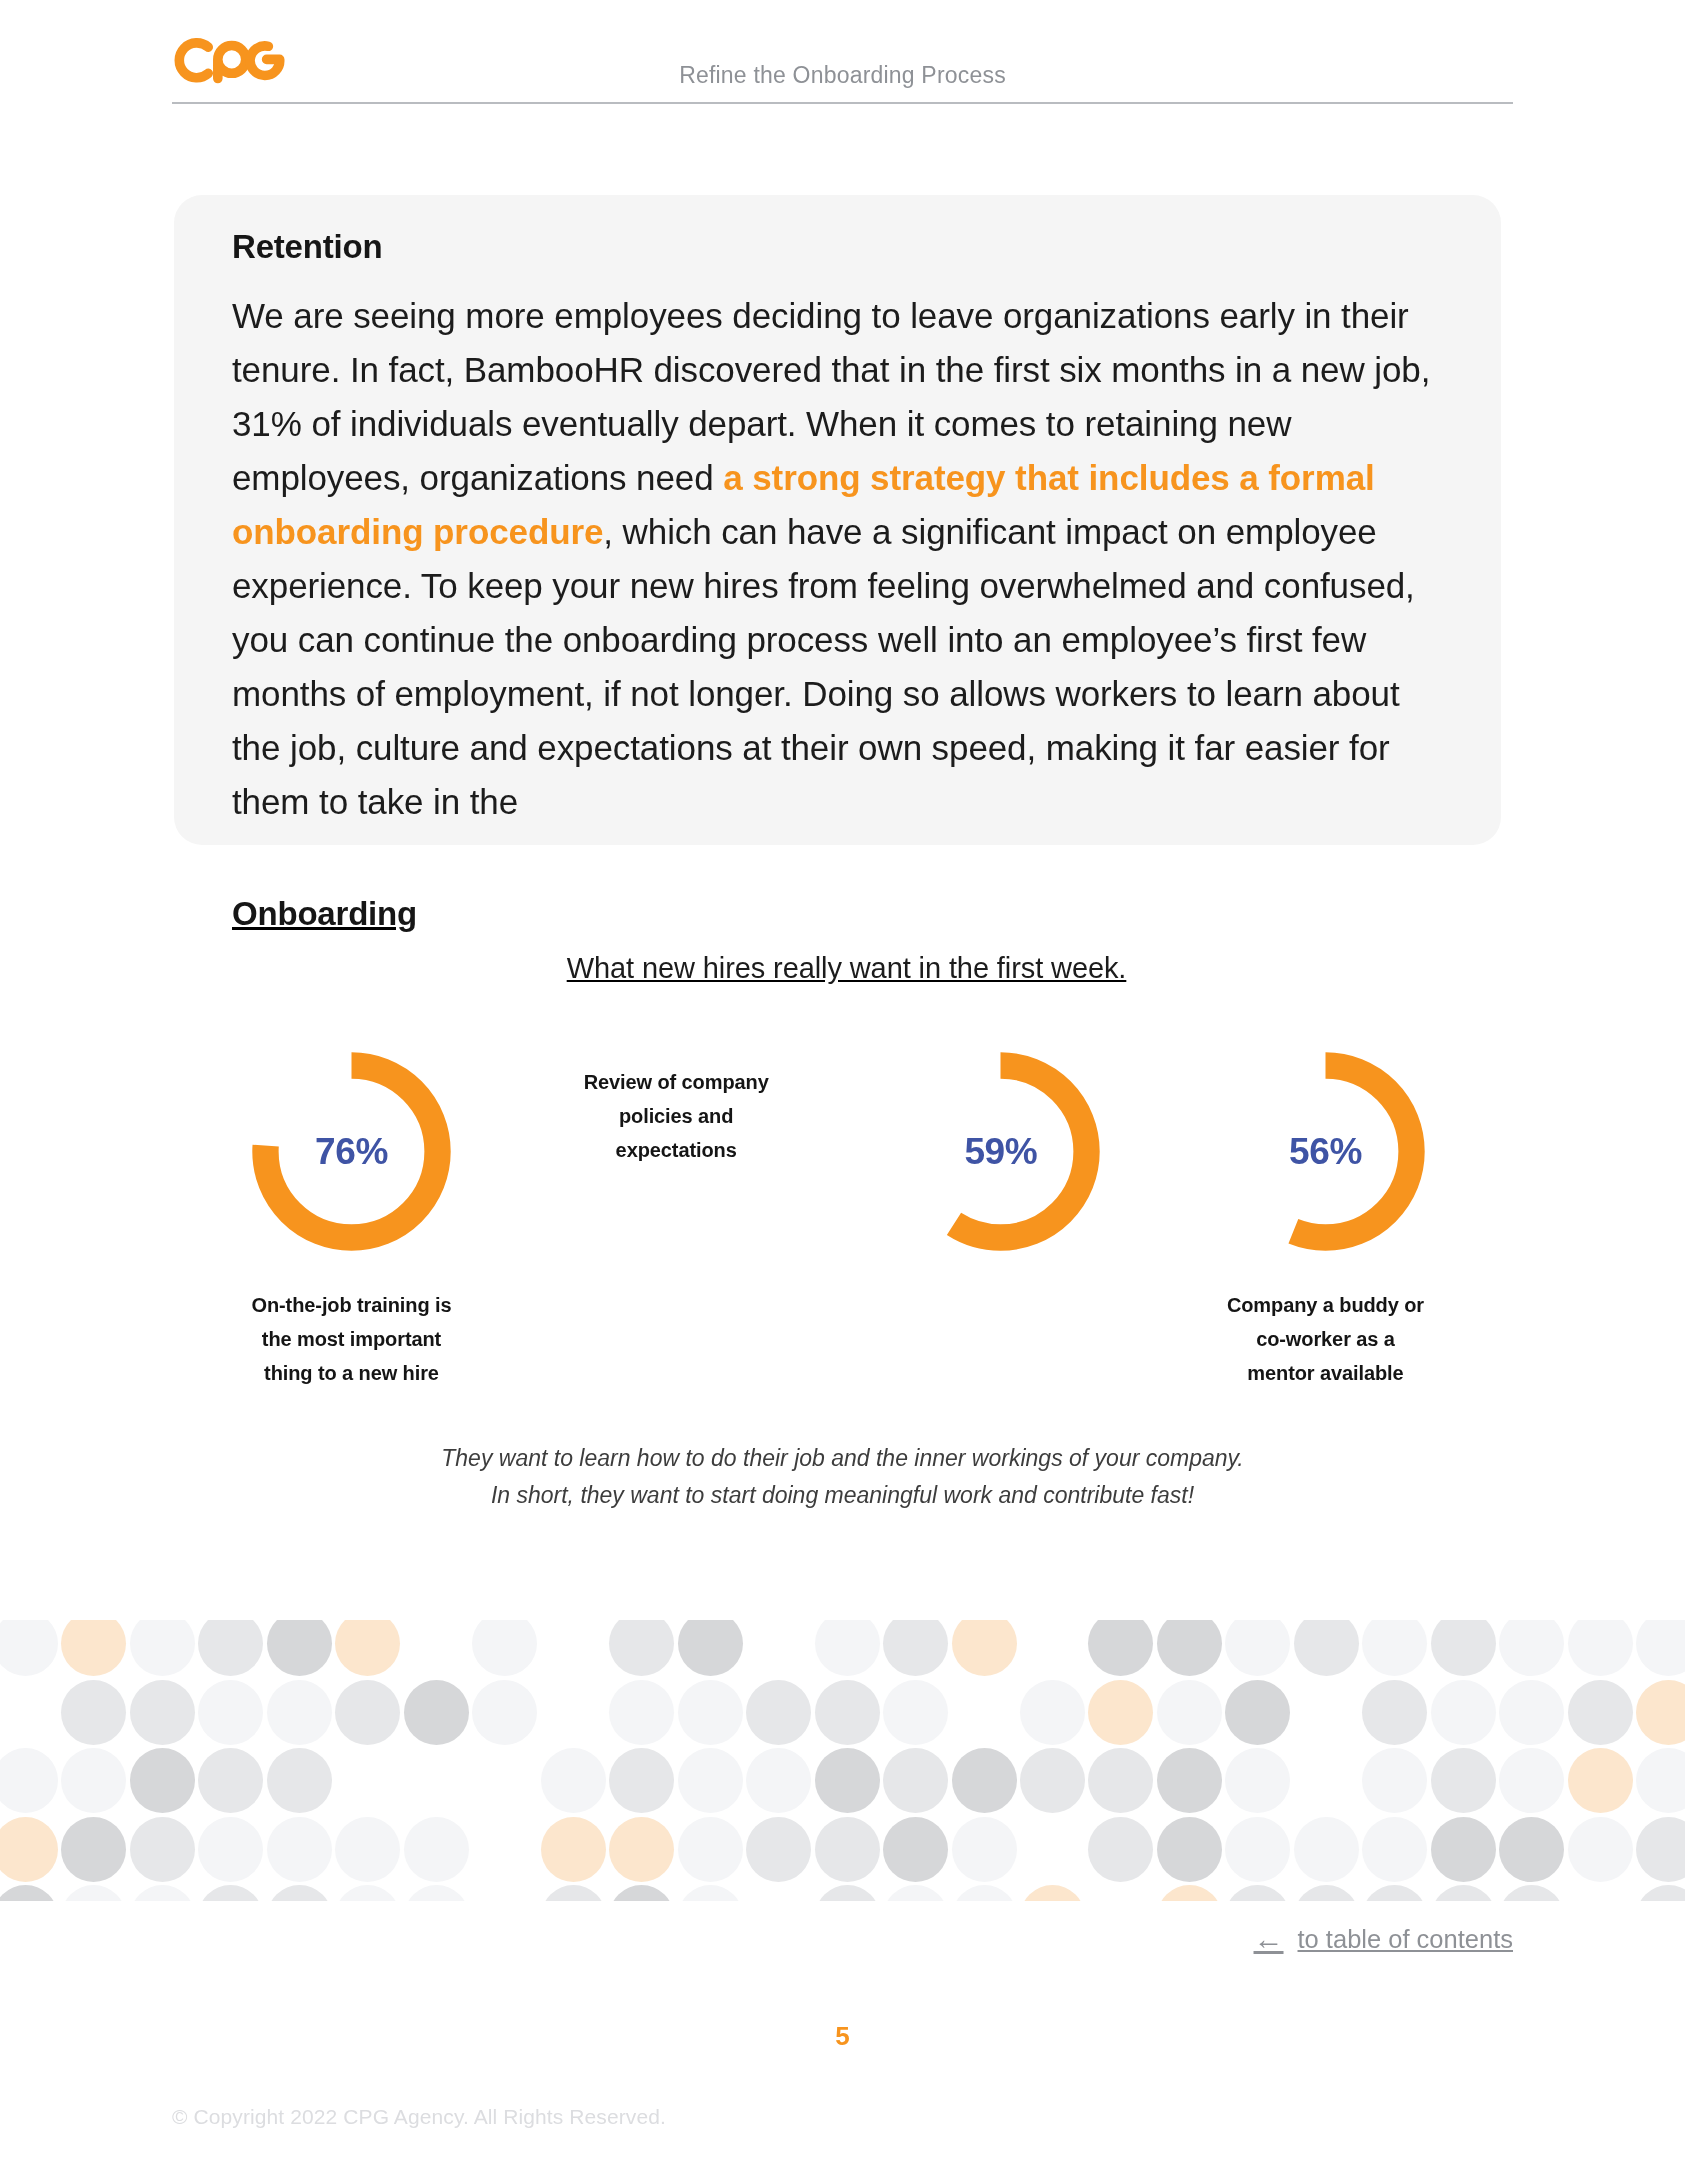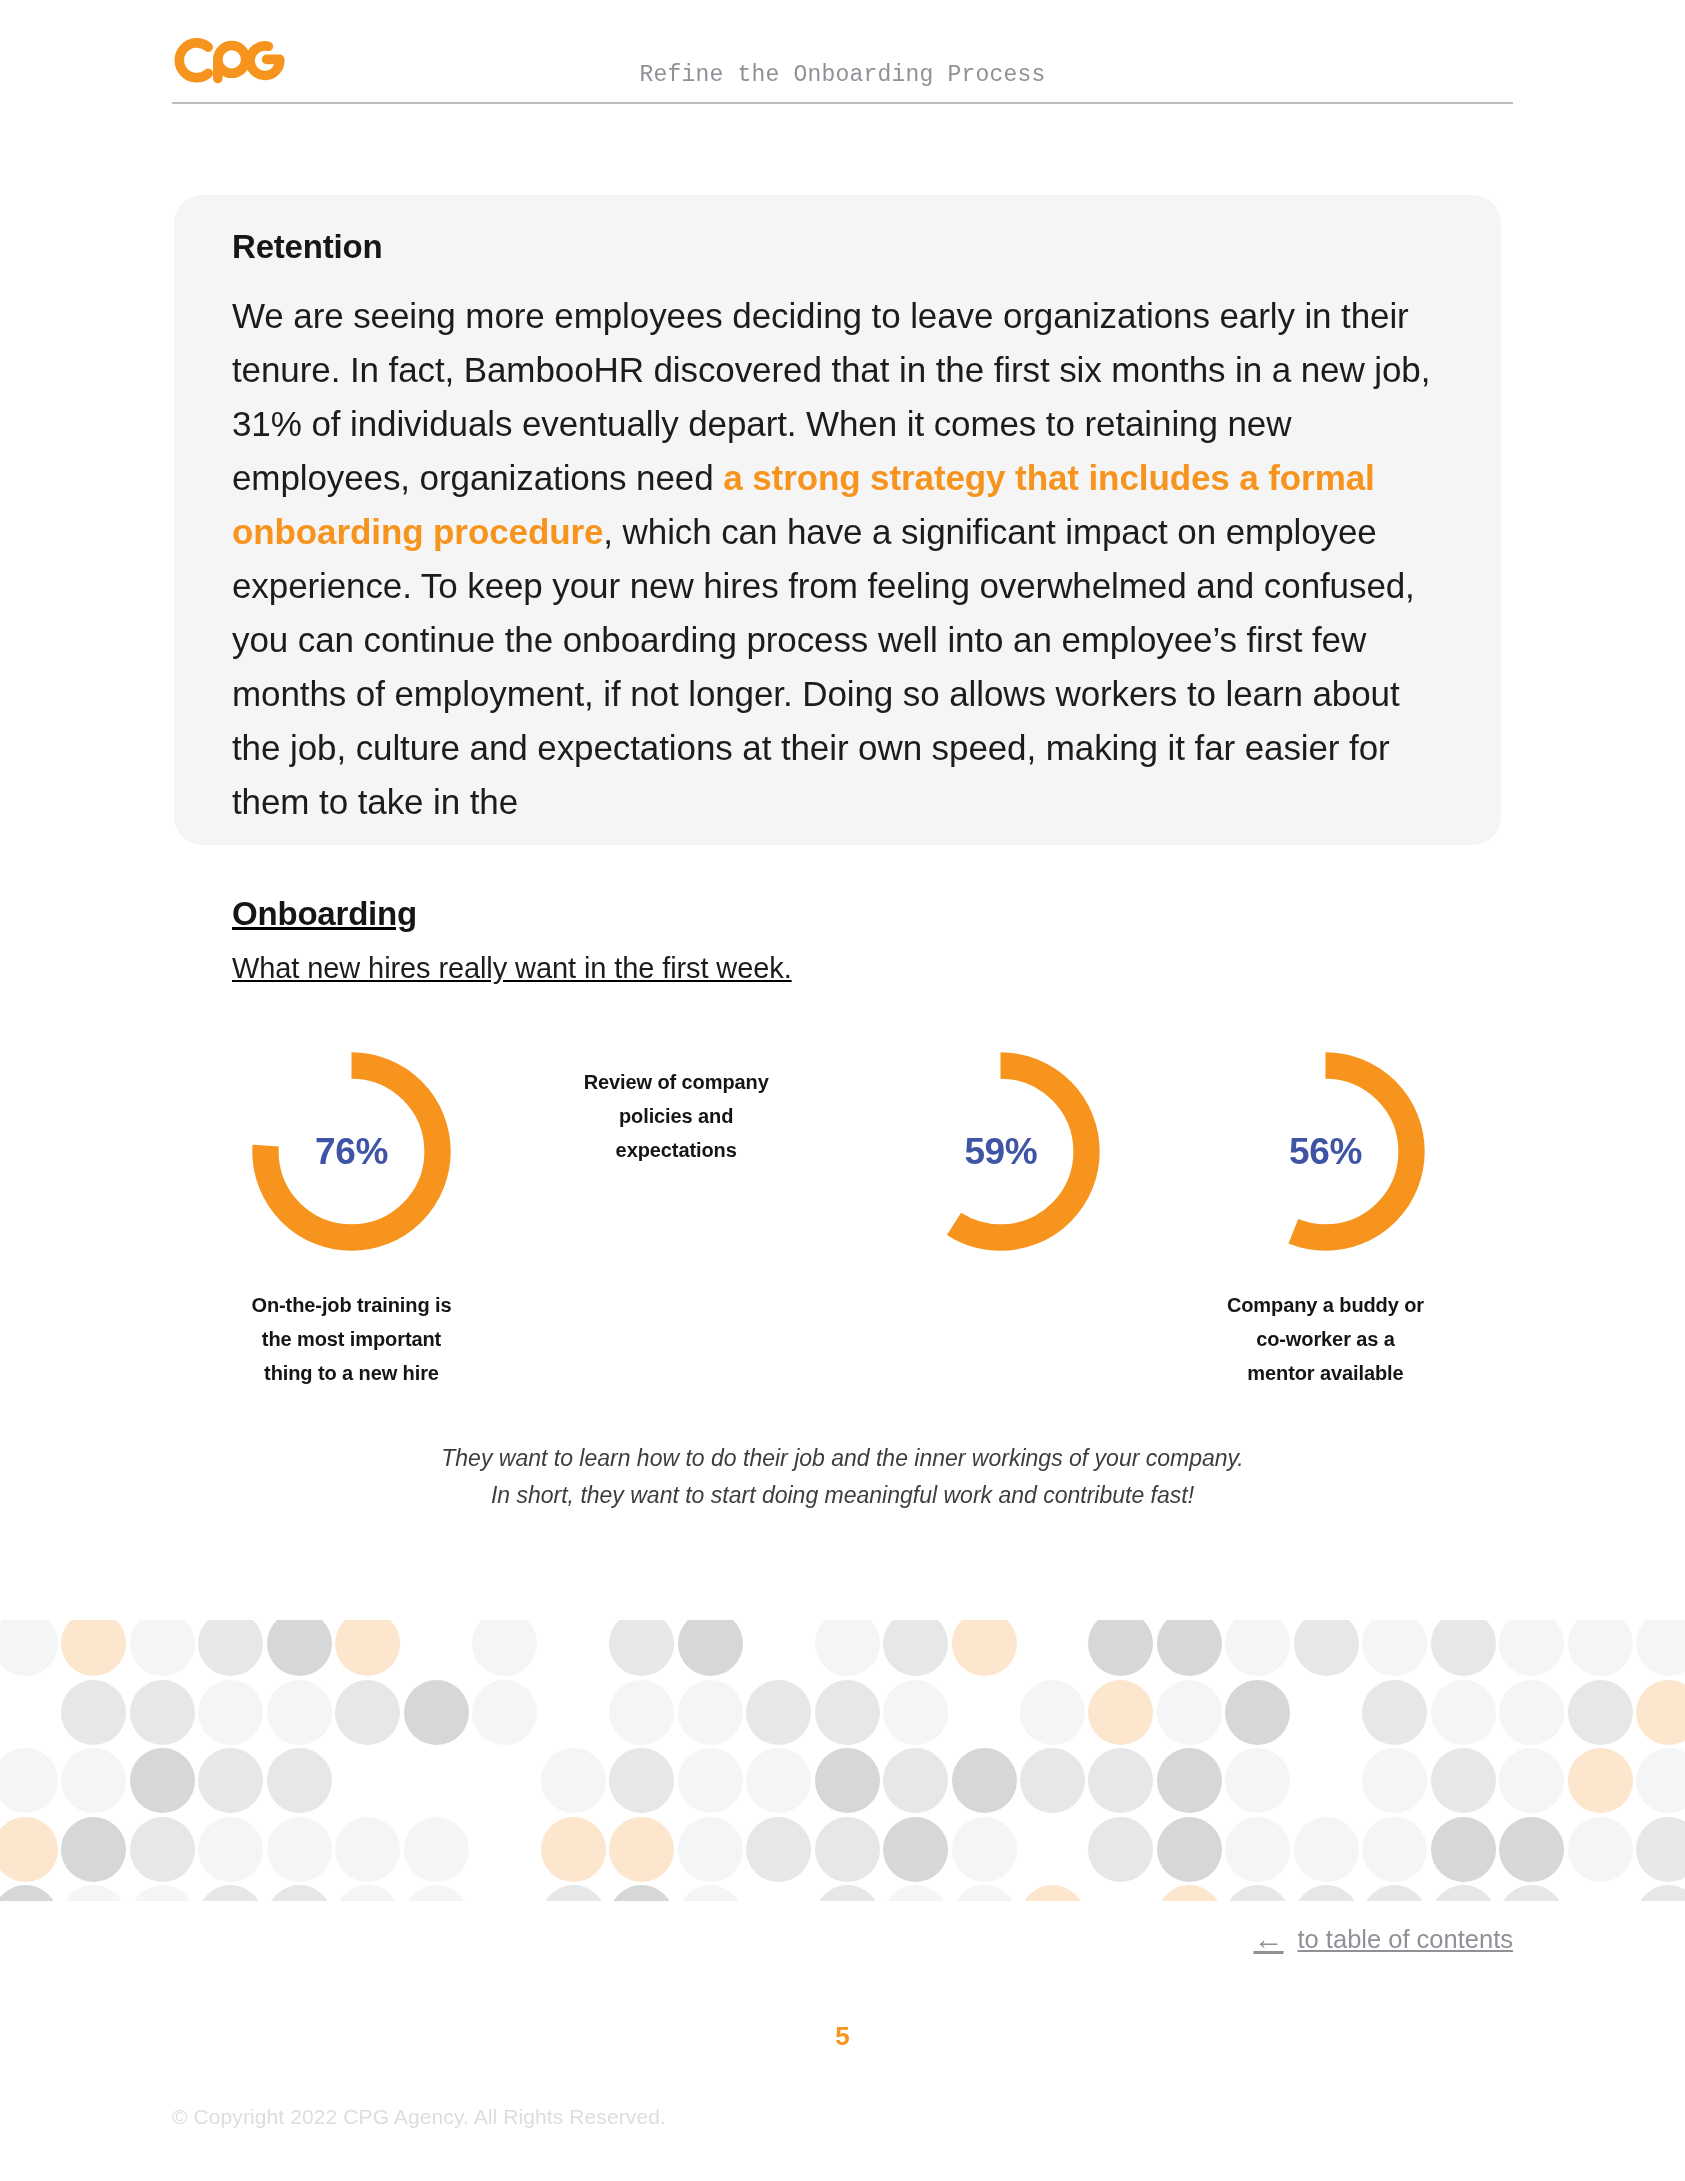--- a/index.html
+++ b/index.html
@@ -30,21 +30,21 @@
   }
   .header-title {
     position: absolute;
     left: 0;
     right: 0;
     top: 46px;
     text-align: center;
     font-size: 23px;
     color: #8e9196;
     letter-spacing: 0.2px;
-    font-family: Liberation Mono, monospace;
+    font-family: Liberation Sans, sans-serif;
   }
   .header-rule {
     position: absolute;
     left: 0;
     bottom: 0;
     width: 1341px;
     height: 1.8px;
     background: #b9bcc0;
   }
 
@@ -95,20 +95,21 @@
     font-size: 33px;
     font-weight: bold;
     color: #161616;
     letter-spacing: -0.2px;
     margin-bottom: 19.3px;
   }
   .onboarding-sub {
     font-size: 29px;
     color: #1c1c1c;
     letter-spacing: -0.1px;
+    text-align: center;
   }
 
   
   .donut-row {
     position: absolute;
     left: 211px;
     top: 1040px;
     width: 1255px;
     display: flex;
     justify-content: space-between;

